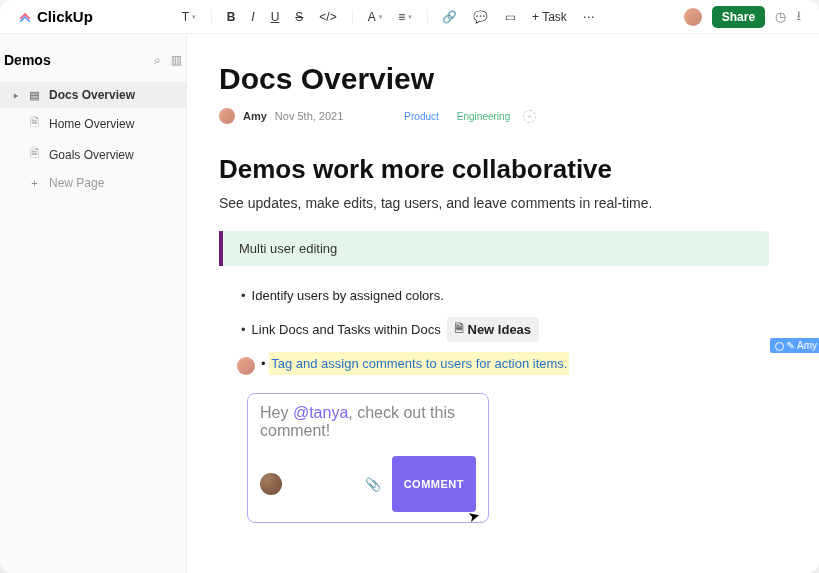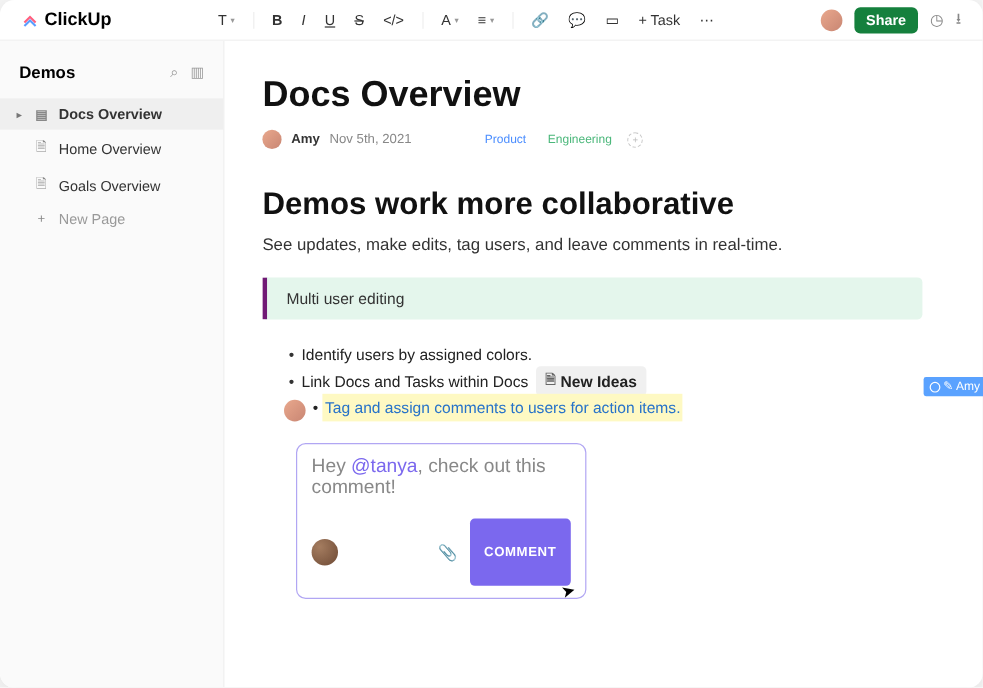--- a/index.html
+++ b/index.html
@@ -11,41 +11,41 @@
 .toolbar-center { flex: 1; display: flex; align-items: center; justify-content: center; gap: 8px; color: #555; font-size: 12px; }
 .toolbar-center .tb { padding: 2px 4px; cursor: pointer; display: inline-flex; align-items: center; gap: 2px; color: #333; }
 .toolbar-center .sep { width: 1px; height: 14px; background: #eee; margin: 0 3px; }
 .down { font-size: 7px; color: #999; margin-left: 1px; }
 .toolbar-right { display: flex; align-items: center; gap: 10px; }
 .avatar-sm { width: 18px; height: 18px; border-radius: 50%; background: linear-gradient(135deg,#e9a88d,#c98673); }
 .share-btn { background: #15803d; color: #fff; border: none; border-radius: 5px; padding: 4px 10px; font-size: 12px; font-weight: 600; cursor: pointer; }
 .icon-btn { color: #888; cursor: pointer; font-size: 13px; }
 .body { flex: 1; display: flex; overflow: hidden; }
 .sidebar { width: 187px; background: #fafafa; border-right: 1px solid #f0f0f0; padding: 18px 0; }
-.sidebar-head { display: flex; align-items: center; justify-content: space-between; padding: 0 16px 14px; }
+.sidebar-head { display: flex; align-items: center; justify-content: space-between; padding: 0 4px 14px; }
 .sidebar-title { font-weight: 700; font-size: 14px; }
 .sidebar-icons { display: flex; gap: 10px; color: #999; font-size: 12px; }
 .tree { display: flex; flex-direction: column; }
 .tree-item { display: flex; align-items: center; gap: 8px; padding: 6px 14px; font-size: 12px; color: #333; cursor: pointer; }
 .tree-item.active { background: #efefef; font-weight: 600; }
 .tree-caret { width: 6px; font-size: 8px; color: #777; }
 .tree-icon { width: 13px; text-align: center; color: #888; font-size: 11px; }
 .tree-item.new { color: #999; }
 .main { flex: 1; padding: 28px 50px 20px 32px; overflow: auto; }
 .doc-title { font-size: 30px; font-weight: 800; color: #111; margin-bottom: 12px; }
 .meta-row { display: flex; align-items: center; gap: 8px; font-size: 11px; color: #888; margin-bottom: 30px; }
 .author-name { color: #333; font-weight: 600; }
 .tag { font-size: 10px; padding: 1px 5px; border-radius: 3px; }
 .tag.product { color: #4a8dff; }
 .tag.eng { color: #4ab77a; }
 .tag-add { width: 13px; height: 13px; border-radius: 50%; border: 1px dashed #ccc; display: inline-flex; align-items: center; justify-content: center; font-size: 8px; color: #bbb; }
 .section-h { font-size: 26px; font-weight: 800; color: #111; margin-bottom: 10px; }
 .section-p { font-size: 14px; color: #333; margin-bottom: 20px; }
 .callout { background: #e4f6ec; border-left: 4px solid #701a75; padding: 10px 16px; border-radius: 0 4px 4px 0; font-size: 13px; color: #333; margin-bottom: 22px; }
-.bullets { margin-left: 22px; display: flex; flex-direction: column; gap: 2px; font-size: 13px; color: #222; }
+.bullets { margin-left: 22px; display: flex; flex-direction: column; gap: 14px; font-size: 13px; color: #222; }
 .bullet { display: flex; align-items: center; gap: 6px; }
 .bullet::before { content: "•"; color: #333; }
 .chip { display: inline-flex; align-items: center; gap: 4px; background: #f0f0f0; border-radius: 4px; padding: 3px 8px; font-weight: 600; color: #222; }
 .chip-icon { font-size: 11px; color: #666; }
 .row3 { position: relative; display: flex; align-items: flex-start; gap: 6px; margin-left: -4px; }
 .row3 .avatar-tiny { width: 18px; height: 18px; border-radius: 50%; background: linear-gradient(135deg,#e9a88d,#c98673); margin-top: 1px; }
 .highlight { background: #fef9c3; color: #2773c9; padding: 4px 2px; }
 .presence { position: absolute; right: -56px; top: -18px; background: #5aa2ff; color: #fff; font-size: 10px; padding: 2px 8px 2px 16px; border-radius: 2px; }
 .presence::before { content: ""; position: absolute; left: 5px; top: 4px; width: 7px; height: 7px; border-radius: 50%; background: #5aa2ff; border: 1px solid #fff; }
 .comment-box { margin-top: 18px; margin-left: 28px; width: 242px; border: 1px solid #b1a6f3; border-radius: 8px; padding: 10px 12px; background: #fff; }

